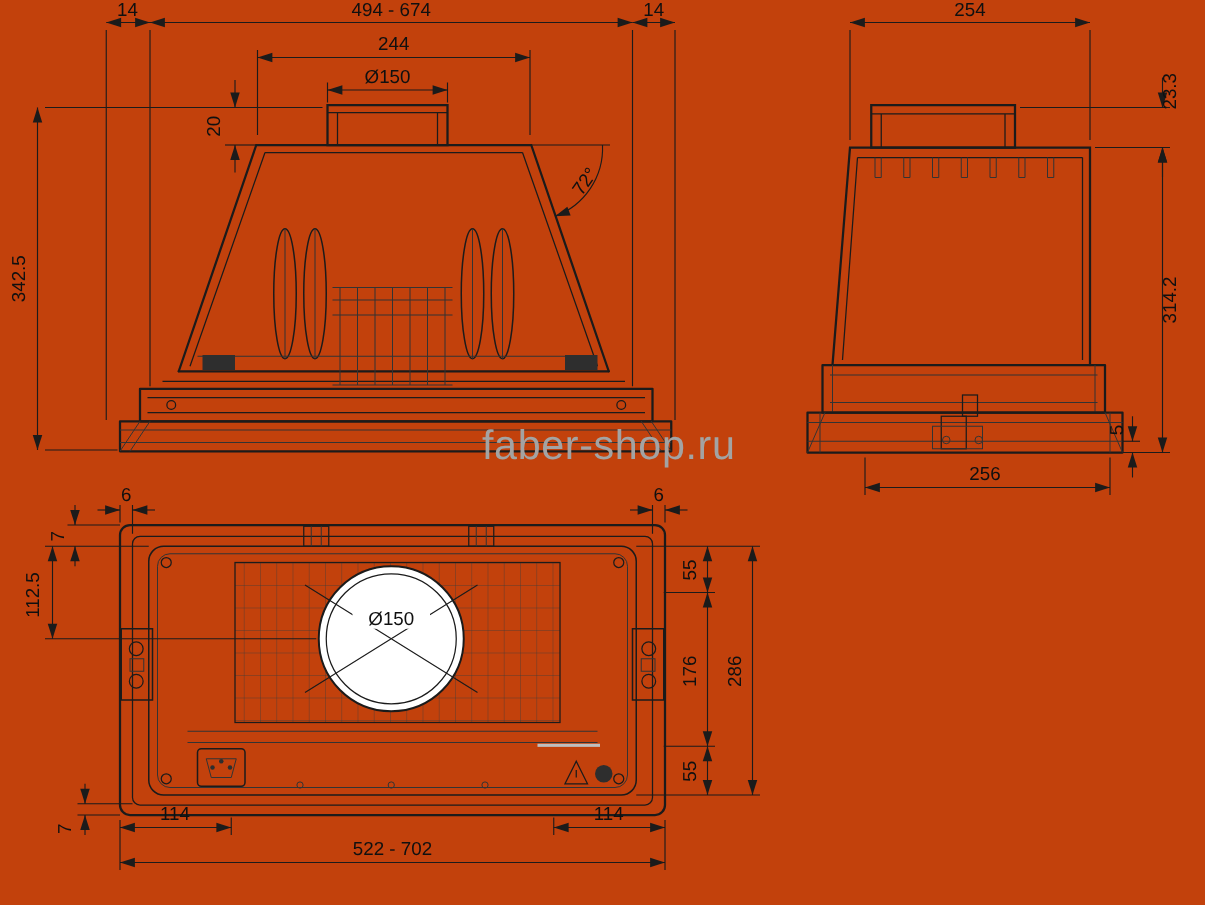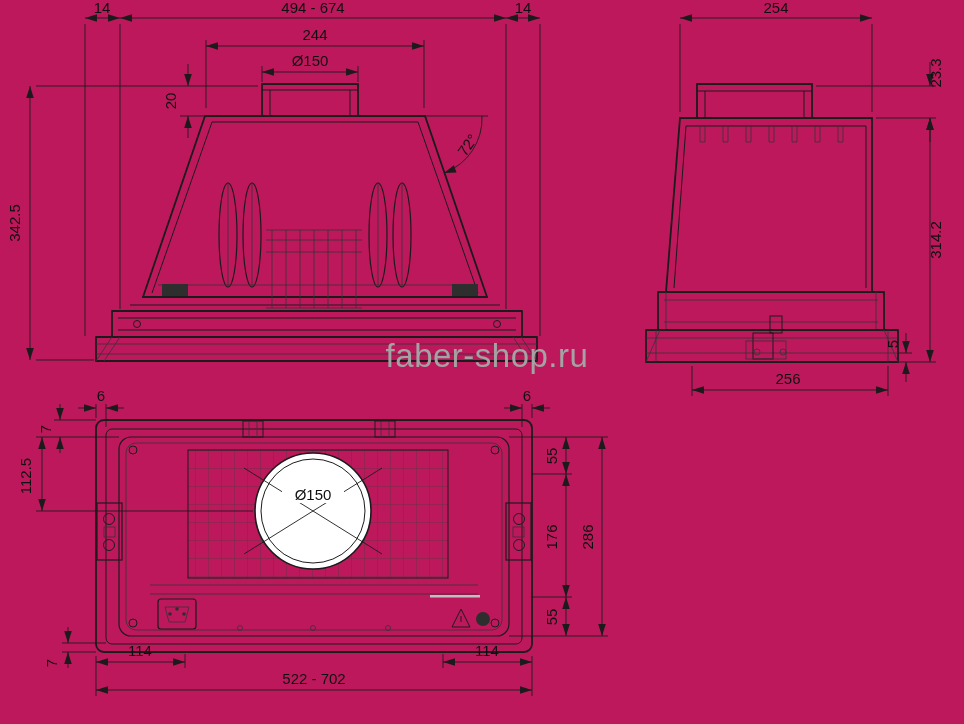--- a/index.html
+++ b/index.html
@@ -1,16 +1,16 @@
 <!DOCTYPE html>
 <html><head>
 <meta charset="utf-8">
 <style>
   html,body{margin:0;padding:0;background:#ffffff;}
-  #stage{position:relative;width:964px;height:724px;background:#be185d;overflow:hidden;}
+  #stage{position:relative;width:964px;height:724px;background:#c2410c;overflow:hidden;}
   svg{display:block;}
   .s18{stroke:#1b1b1b;stroke-width:1.8;fill:none;stroke-linecap:round;}
   .s12{stroke:#1b1b1b;stroke-width:1.2;fill:none;}
   .s10{stroke:#1b1b1b;stroke-width:1;fill:none;}
   .s08{stroke:#333;stroke-width:0.8;fill:none;}
   .dim{stroke:#1b1b1b;stroke-width:0.9;fill:none;}
   .dark{fill:#2e2e2e;stroke:none;}
   .txt{font-family:"Liberation Sans", sans-serif;font-size:15px;fill:#101010;}
   .wm{font-family:"Liberation Sans", sans-serif;font-size:33px;fill:#a3a3a3;letter-spacing:0.5px;}
 </style>

